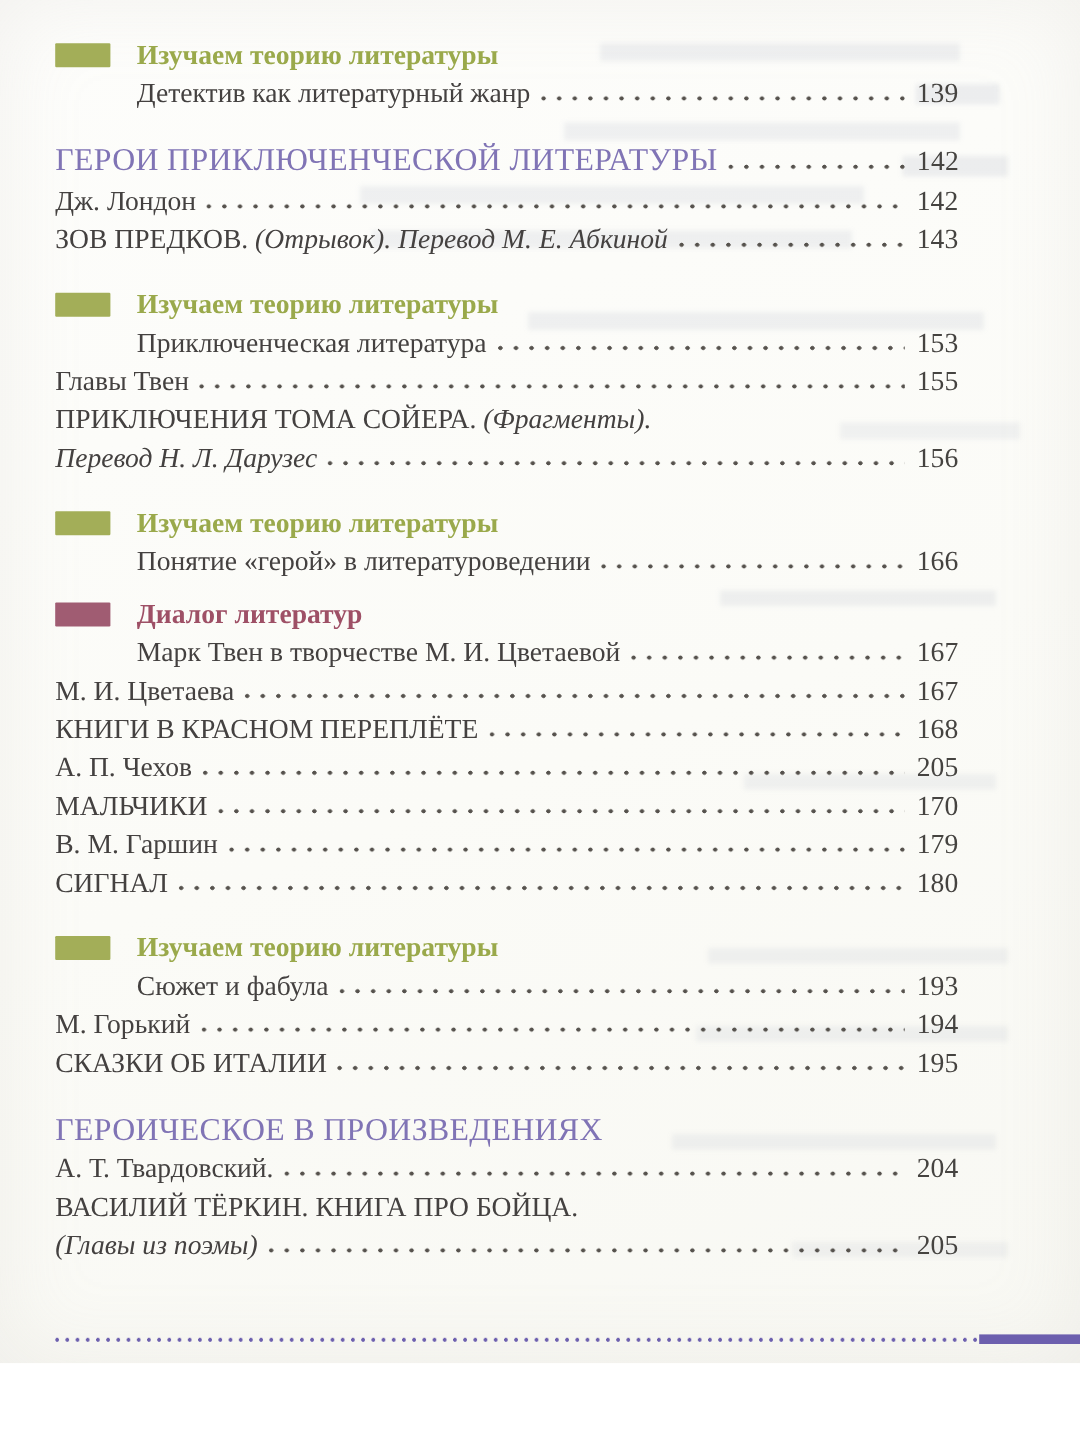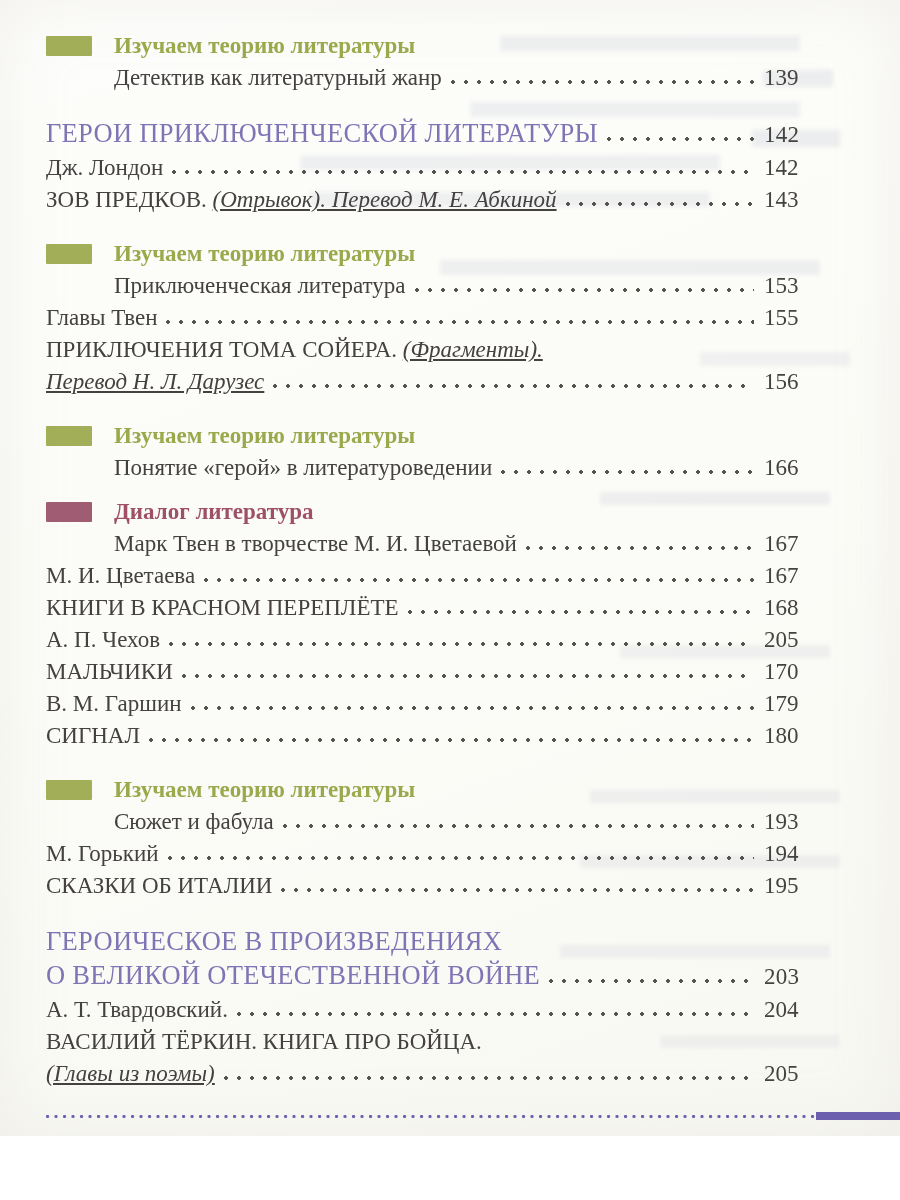--- a/index.html
+++ b/index.html
@@ -41,21 +41,21 @@
       310px 192px, 440px 260px, 700px 352px, 600px 492px, 620px 645px,
       590px 790px, 580px 855px, 560px 945px, 660px 1035px;
   }
   .toc{position:absolute;left:46px;top:30px;width:772px;}
   .row{
     display:flex;align-items:baseline;
     font-size:23px;line-height:32px;color:#444140;
     white-space:nowrap;
   }
   .row .label{flex:0 0 auto;}
-  .row .label i{font-style:italic;text-decoration:underline;}
+  .row .label i{font-style:italic;}
   .leader{
     flex:1 1 auto;min-width:28px;height:6px;
     margin:0 10px 0 9px;
     background-image:radial-gradient(circle at 2px 3px,#56524d 1.6px,rgba(0,0,0,0) 2px);
     background-size:13px 6px;background-repeat:repeat-x;background-position:left bottom;
   }
   .pnum{flex:0 0 54px;text-align:left;font-size:23px;color:#454340;font-weight:400;}
   .row.theory,.row.dialog{font-weight:700;}
   .row.theory{color:var(--theory-green,#9aa94b);margin-top:22px;}
   .row.dialog{color:var(--dialog-maroon,#9e5066);margin-top:12px;}
@@ -144,21 +144,21 @@
           <span class="sq"></span>
           <span class="label">Изучаем теорию литературы</span>
         </div>
         <div class="row item indent">
           <span class="label">Понятие «герой» в литературоведении</span>
           <span class="leader"></span>
           <span class="pnum">166</span>
         </div>
         <div class="row dialog">
           <span class="sq"></span>
-          <span class="label">Диалог литература</span>
+          <span class="label">Диалог литератур</span>
         </div>
         <div class="row item indent">
           <span class="label">Марк Твен в творчестве М. И. Цветаевой</span>
           <span class="leader"></span>
           <span class="pnum">167</span>
         </div>
         <div class="row item">
           <span class="label">М. И. Цветаева</span>
           <span class="leader"></span>
           <span class="pnum">167</span>
@@ -202,25 +202,20 @@
           <span class="leader"></span>
           <span class="pnum">194</span>
         </div>
         <div class="row item">
           <span class="label">СКАЗКИ ОБ ИТАЛИИ</span>
           <span class="leader"></span>
           <span class="pnum">195</span>
         </div>
         <div class="row section">
           <span class="label">ГЕРОИЧЕСКОЕ В ПРОИЗВЕДЕНИЯХ</span>
-        </div>
-        <div class="row section">
-          <span class="label">О ВЕЛИКОЙ ОТЕЧЕСТВЕННОЙ ВОЙНЕ</span>
-          <span class="leader"></span>
-          <span class="pnum">203</span>
         </div>
         <div class="row item">
           <span class="label">А. Т. Твардовский.</span>
           <span class="leader"></span>
           <span class="pnum">204</span>
         </div>
         <div class="row item">
           <span class="label">ВАСИЛИЙ ТЁРКИН. КНИГА ПРО БОЙЦА.</span>
         </div>
         <div class="row item">

